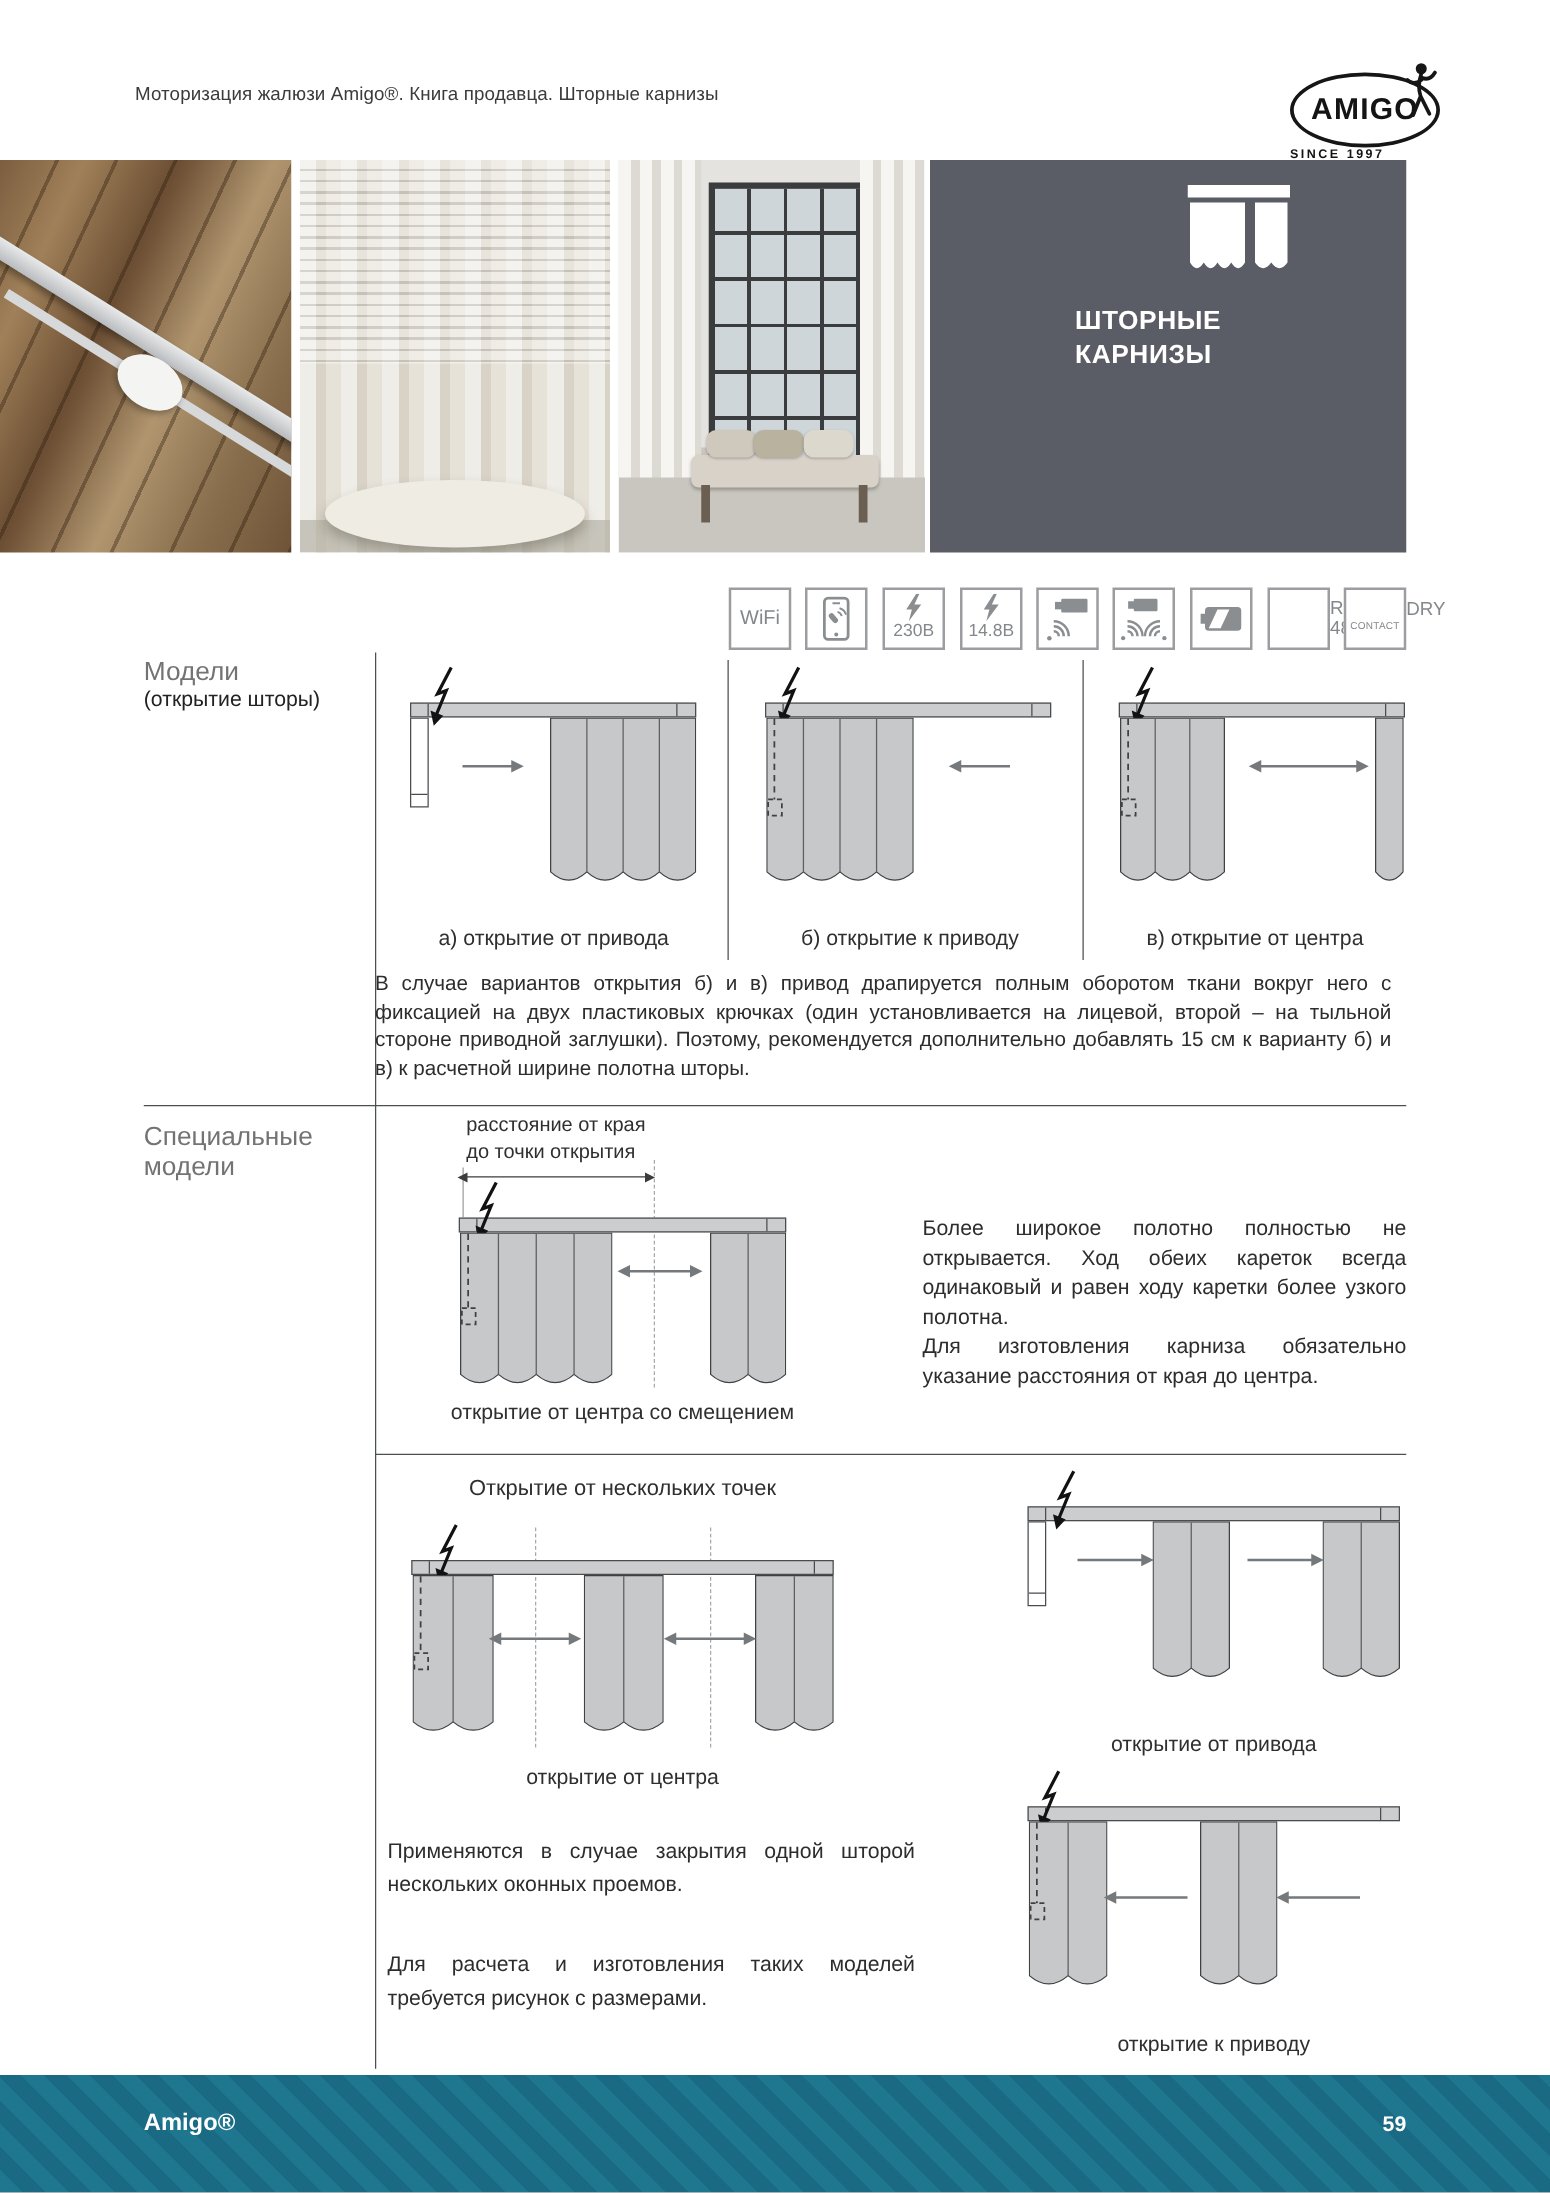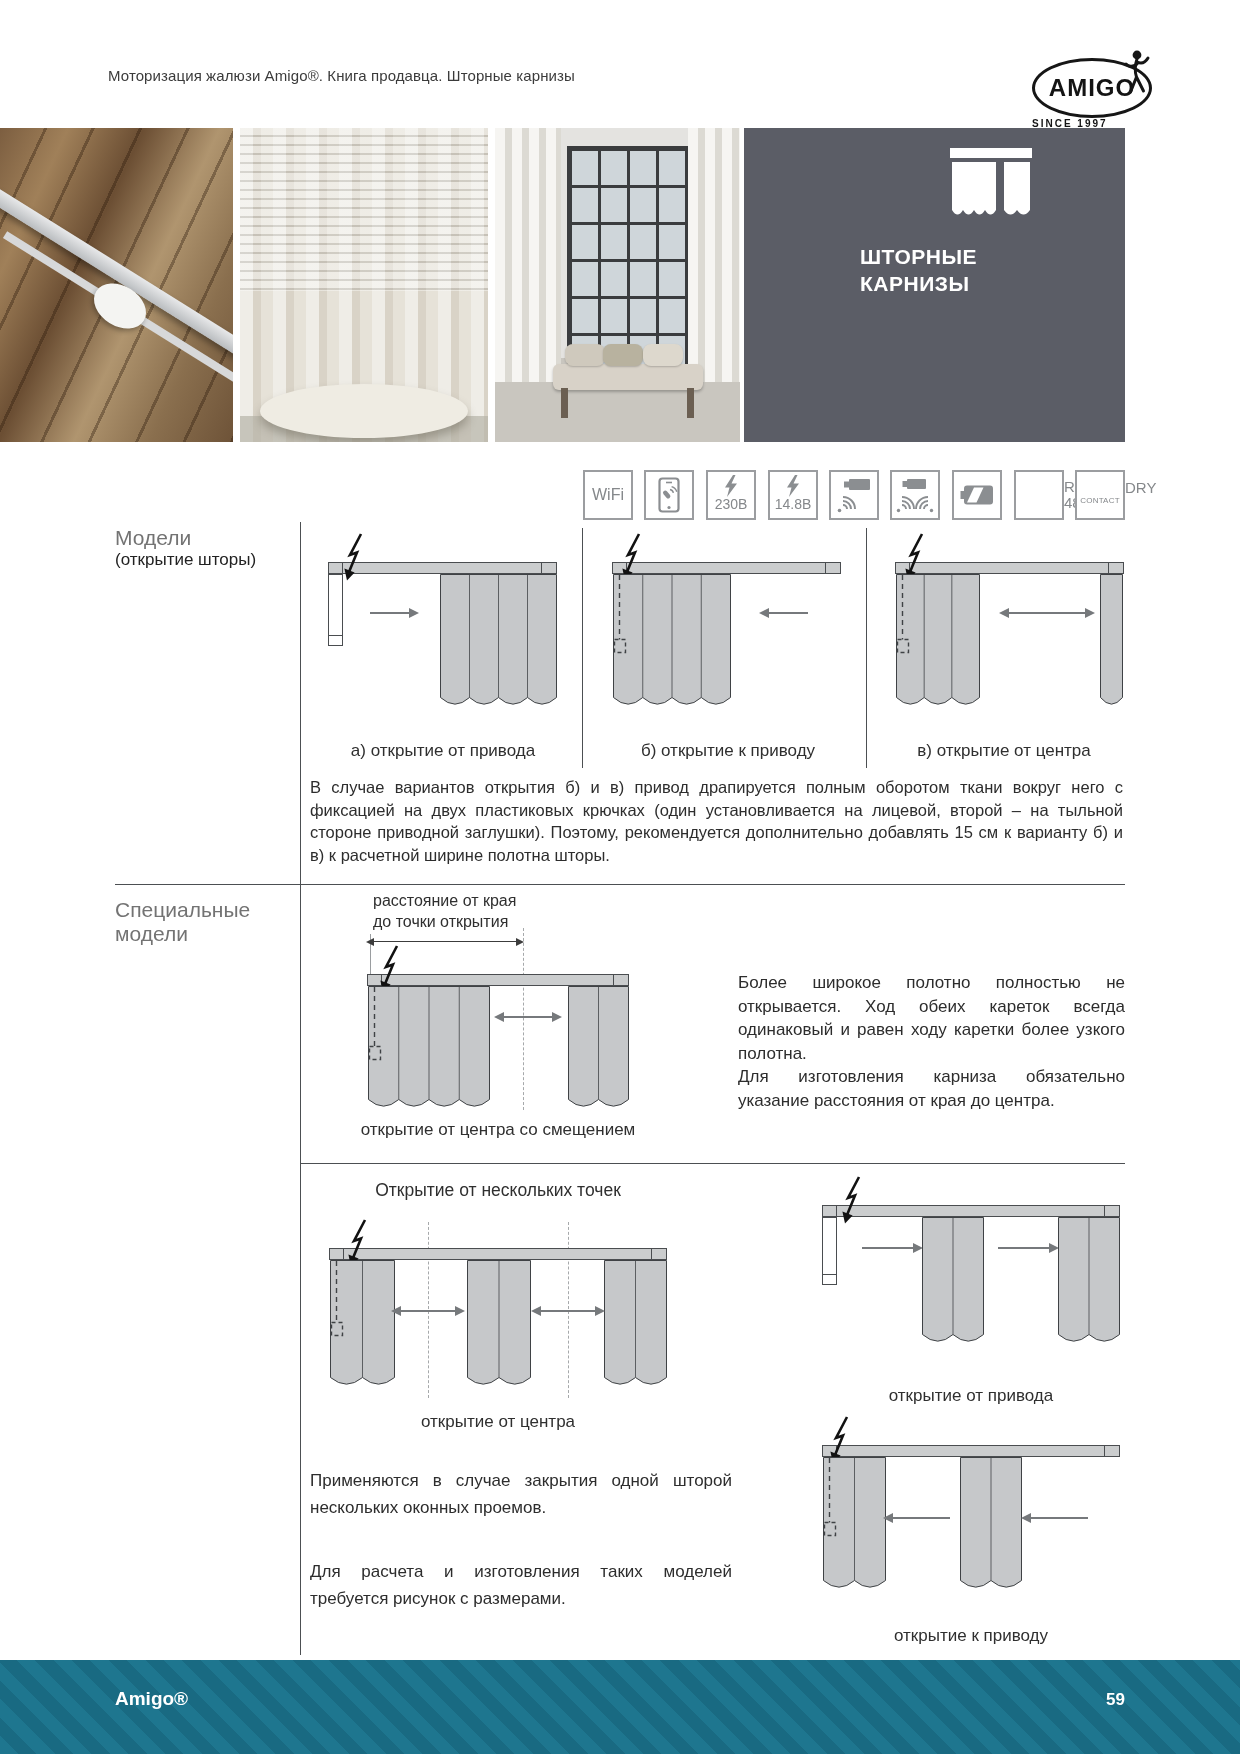--- a/index.html
+++ b/index.html
@@ -274,21 +274,21 @@
       <line x1="55.833333333333336" x2="55.833333333333336" y1="1" y2="123.5" stroke="#5c5f62" stroke-width="1"></line>
       <line x1="6.5" x2="6.5" y1="1" y2="65.5" stroke="#3f4245" stroke-width="1.4" stroke-dasharray="5,4"></line>
       <rect x="1.5" y="65.5" width="11" height="13" fill="none" stroke="#3f4245" stroke-width="1.4" stroke-dasharray="4,3"></rect>
     </svg>
   <svg class="abs" style="left:1100px;top:574px" width="23" height="131" viewBox="0 0 23 131">
       <path d="M0.5,0.5 L22.5,0.5 L22.5,123.5 q -11,13.299999999999999 -22,0 Z" fill="#c6c8ca" stroke="#3f4245" stroke-width="1"></path>
     </svg>
   <div class="arr r l" style="left:1008px;top:612px;width:78px"></div>
   <div class="caption" style="left:873px;top:741px;width:262px">в) открытие от центра</div>
 
-  <div class="para" style="left:310px;top:776px;width:813px">В случае вариантов открытия б) и в) привод драпируется полным оборотом ткани вокруг него с фиксацией на двух пластиковых крючках (один установливается на лицевой, второй – на тыльной стороне приводной заглушки). Поэтому, рекомендуется дополнительно добавлять 15 см к варианту б) и в) к расчетной ширине полотна шторы.</div>
+  <div class="para" style="left:300px;top:776px;width:813px">В случае вариантов открытия б) и в) привод драпируется полным оборотом ткани вокруг него с фиксацией на двух пластиковых крючках (один установливается на лицевой, второй – на тыльной стороне приводной заглушки). Поэтому, рекомендуется дополнительно добавлять 15 см к варианту б) и в) к расчетной ширине полотна шторы.</div>
 
   <div class="sec-h" style="left:115px;top:898px">Специальные</div>
   <div class="sec-h" style="left:115px;top:922px">модели</div>
 
   <div class="dimlabel" style="left:373px;top:890px">
     <div>расстояние от края</div>
     <div>до точки открытия</div>
   </div>
   <div class="tick" style="left:370px;top:934px;height:40px"></div>
   <div class="dim" style="left:372px;top:941px;width:146px"></div>

